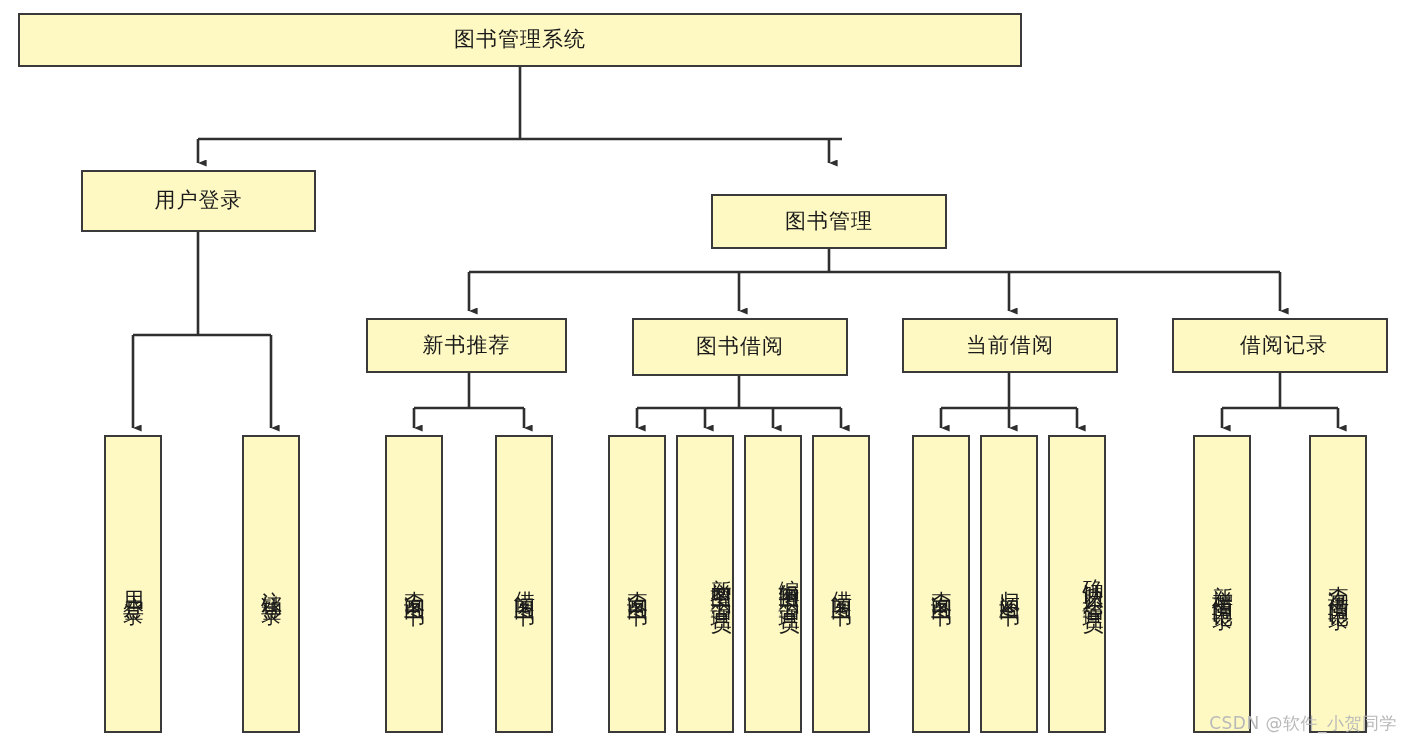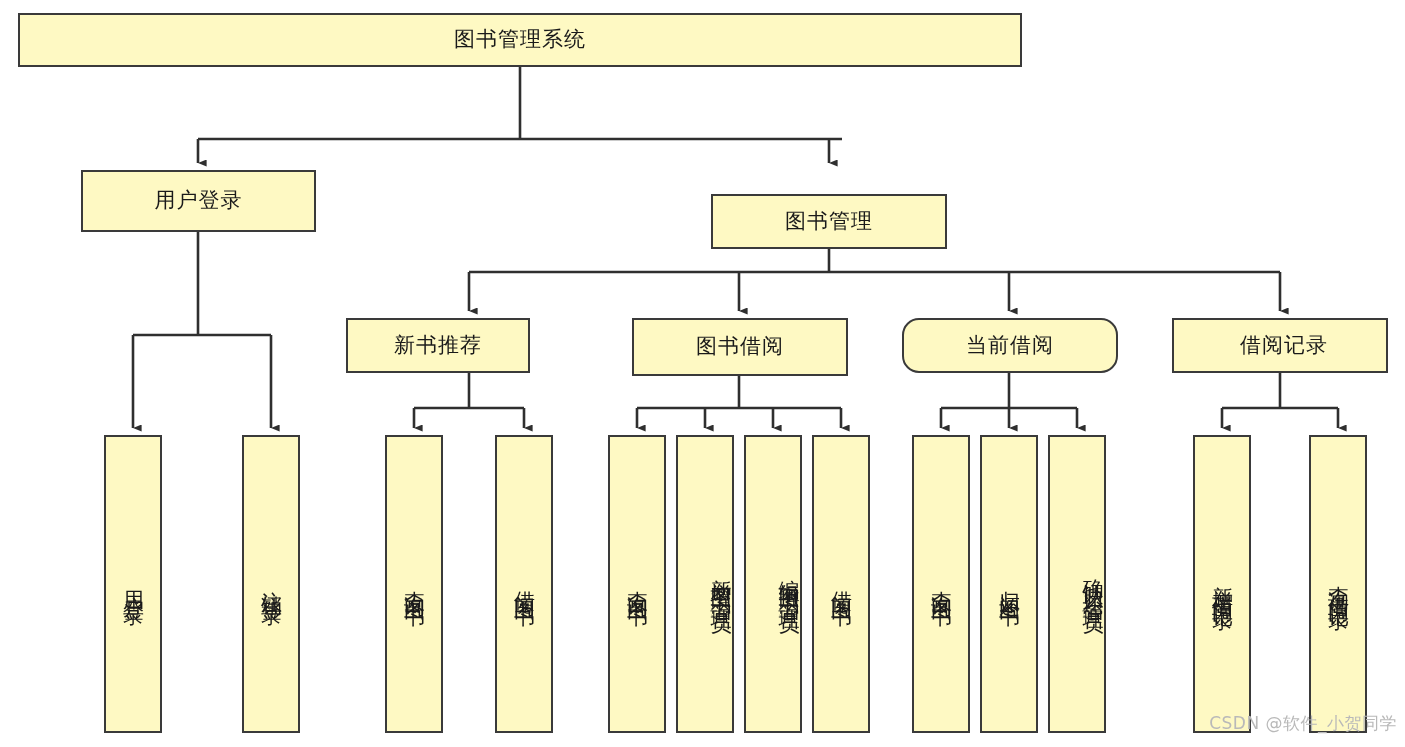--- a/index.html
+++ b/index.html
@@ -127,27 +127,27 @@
     <span>图书管理系统</span>
   </div>
 
   <div class="node horiz" style="left:81px; top:170px; width:235px; height:62px;">
     <span>用户登录</span>
   </div>
   <div class="node horiz" style="left:711px; top:170px; width:236px; height:55px;margin-top:24px;">
     <span>图书管理</span>
   </div>
 
-  <div class="node horiz" style="left:346px; top:318px; width:184px; height:55px;">
+  <div class="node horiz" style="left:366px; top:318px; width:201px; height:55px;">
     <span>新书推荐</span>
   </div>
   <div class="node horiz" style="left:632px; top:318px; width:216px; height:58px;">
     <span>图书借阅</span>
   </div>
-  <div class="node horiz" style="left:902px; top:318px; width:216px; height:55px;border-radius:17px;">
+  <div class="node horiz" style="left:902px; top:318px; width:216px; height:55px;">
     <span>当前借阅</span>
   </div>
   <div class="node horiz" style="left:1172px; top:318px; width:216px; height:55px;padding-left:8px;">
     <span>借阅记录</span>
   </div>
 
   <div class="node vert midalign" style="left:104px; top:435px; width:58px; height:298px;">
     <span>用户登录</span>
   </div>
   <div class="node vert midalign" style="left:242px; top:435px; width:58px; height:298px;">

